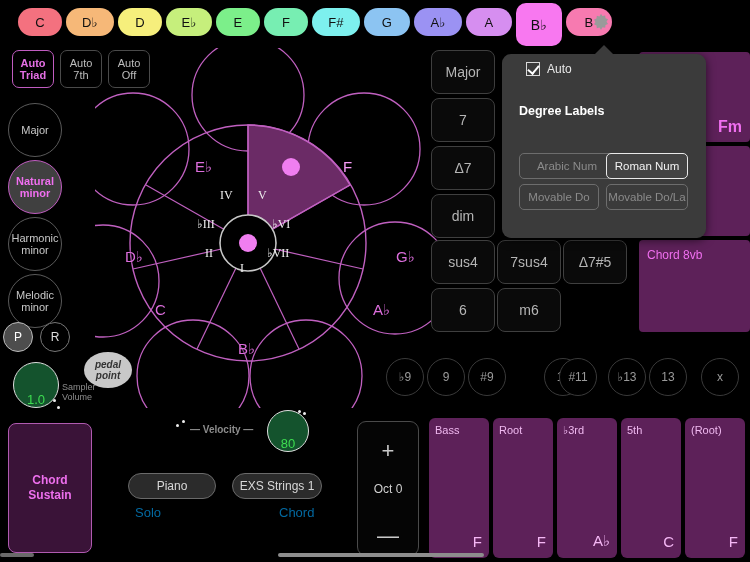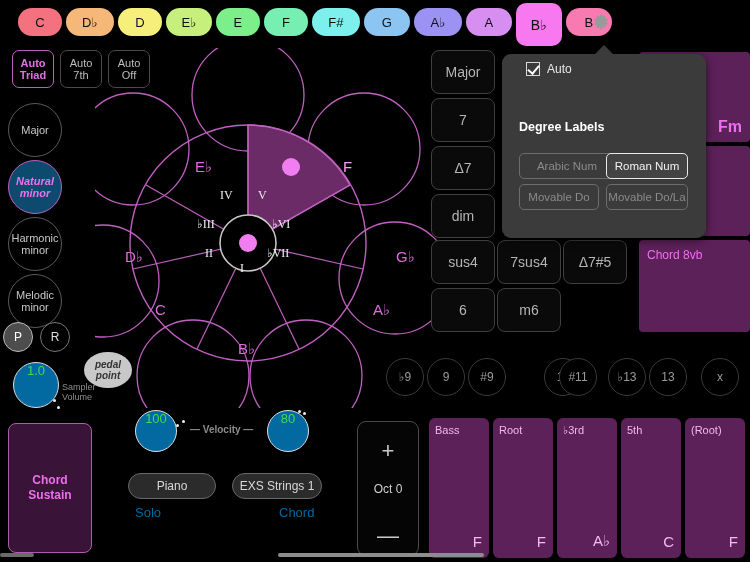--- a/index.html
+++ b/index.html
@@ -36,41 +36,41 @@
   }
   .auto-btn.on { border-color:#c05cc0; color:#e36fe3; font-weight:bold; }
 
   .scale-circle {
     position:absolute; width:54px; height:54px; border-radius:50%;
     border:1px solid #5a5a5a; color:#c8c8c8; font-size:11px; line-height:12px;
     display:flex; flex-direction:column; align-items:center; justify-content:center;
     text-align:center; background:#000;
   }
   .scale-circle.on {
-    border-color:#c05cc0; background:#0c4a6e; color:#f06ff0; font-weight:bold;font-style:italic;
+    border-color:#c05cc0; background:#404040; color:#f06ff0; font-weight:bold;
   }
 
   .pr-circle {
     position:absolute; width:30px; height:30px; border-radius:50%;
     border:1px solid #777; color:#ddd; font-size:12px;
     display:flex; align-items:center; justify-content:center; background:#000;
   }
   .pr-circle.on { background:#4d4d4d; border-color:#bbb; color:#fff; }
 
   .pedal-point {
     position:absolute; width:48px; height:36px; border-radius:50%;
     background:#c8c8c8; color:#333; font-size:10px; line-height:11px;
     display:flex; flex-direction:column; align-items:center; justify-content:center;
     font-style:italic; font-weight:bold; text-align:center;
   }
 
   .knob {
     position:absolute; border-radius:50%; border:1px solid #ddd;
-    display:flex; align-items:flex-start; justify-content:center;
-    color:#3ddc50; font-size:13px; background:#0369a1;
+    display:flex; align-items:flex-end; justify-content:center;
+    color:#3ddc50; font-size:13px; background:#14532d;
   }
   .knob-dot { position:absolute; width:3px; height:3px; border-radius:50%; background:#eee; }
   .knob-label {
     position:absolute; color:#8c8c8c; font-size:9px; line-height:10px; text-align:left;
   }
 
   .chord-sustain {
     position:absolute; left:8px; top:423px; width:84px; height:130px;
     border:1px solid #b05ab0; border-radius:8px; background:#3a1338;
     display:flex; align-items:center; justify-content:center;
@@ -331,23 +331,20 @@
   <div class="ppanel" style="left:639px; top:52px; width:111px; height:90px;">
     <span class="ptext" style="right:8px; bottom:6px; font-size:16px; font-weight:bold;">Fm</span>
   </div>
   <div class="ppanel" style="left:639px; top:146px; width:111px; height:90px;">
     <span class="ptext" style="left:8px; top:8px;">ng</span>
   </div>
   <div class="ppanel" style="left:639px; top:240px; width:111px; height:92px;">
     <span class="ptext" style="left:8px; top:8px;">Chord 8vb</span>
   </div>
 
-  <div class="knob" style="left:135px; top:410px; width:42px; height:42px;">
-    <span>100</span>
-  </div>
   <div class="knob-dot" style="left:176px; top:424px;"></div>
   <div class="knob-dot" style="left:182px; top:420px;"></div>
   <div style="position:absolute; left:190px; top:424px; color:#8c8c8c; font-size:10px;font-weight:bold;">—  Velocity  —</div>
   <div class="knob" style="left:267px; top:410px; width:42px; height:42px;">
     <span>80</span>
   </div>
   <div class="knob-dot" style="left:298px; top:410px;"></div>
   <div class="knob-dot" style="left:303px; top:412px;"></div>
 
   <div class="inst" style="left:128px; top:473px; width:88px;">
@@ -390,21 +387,21 @@
 
   <div class="scrollbar"></div>
   <div class="scrollbar2"></div>
 
   <div class="popup">
     <div class="arrow"></div>
     <div class="chkrow">
       <span class="chkbox"></span>
       <span class="chklabel">Auto</span>
     </div>
-    <h4 style="margin-top:44px;">Degree Labels</h4>
+    <h4 style="margin-top:28px;">Degree Labels</h4>
     <div class="seg" style="left:17px;  top:99px;  width:96px;">
       <span>Arabic Num</span>
     </div>
     <div class="seg on" style="left:104px; top:99px;  width:82px;">
       <span>Roman Num</span>
     </div>
     <div class="seg" style="left:17px;  top:130px; width:80px;">
       <span>Movable Do</span>
     </div>
     <div class="seg" style="left:104px; top:130px; width:82px;">

